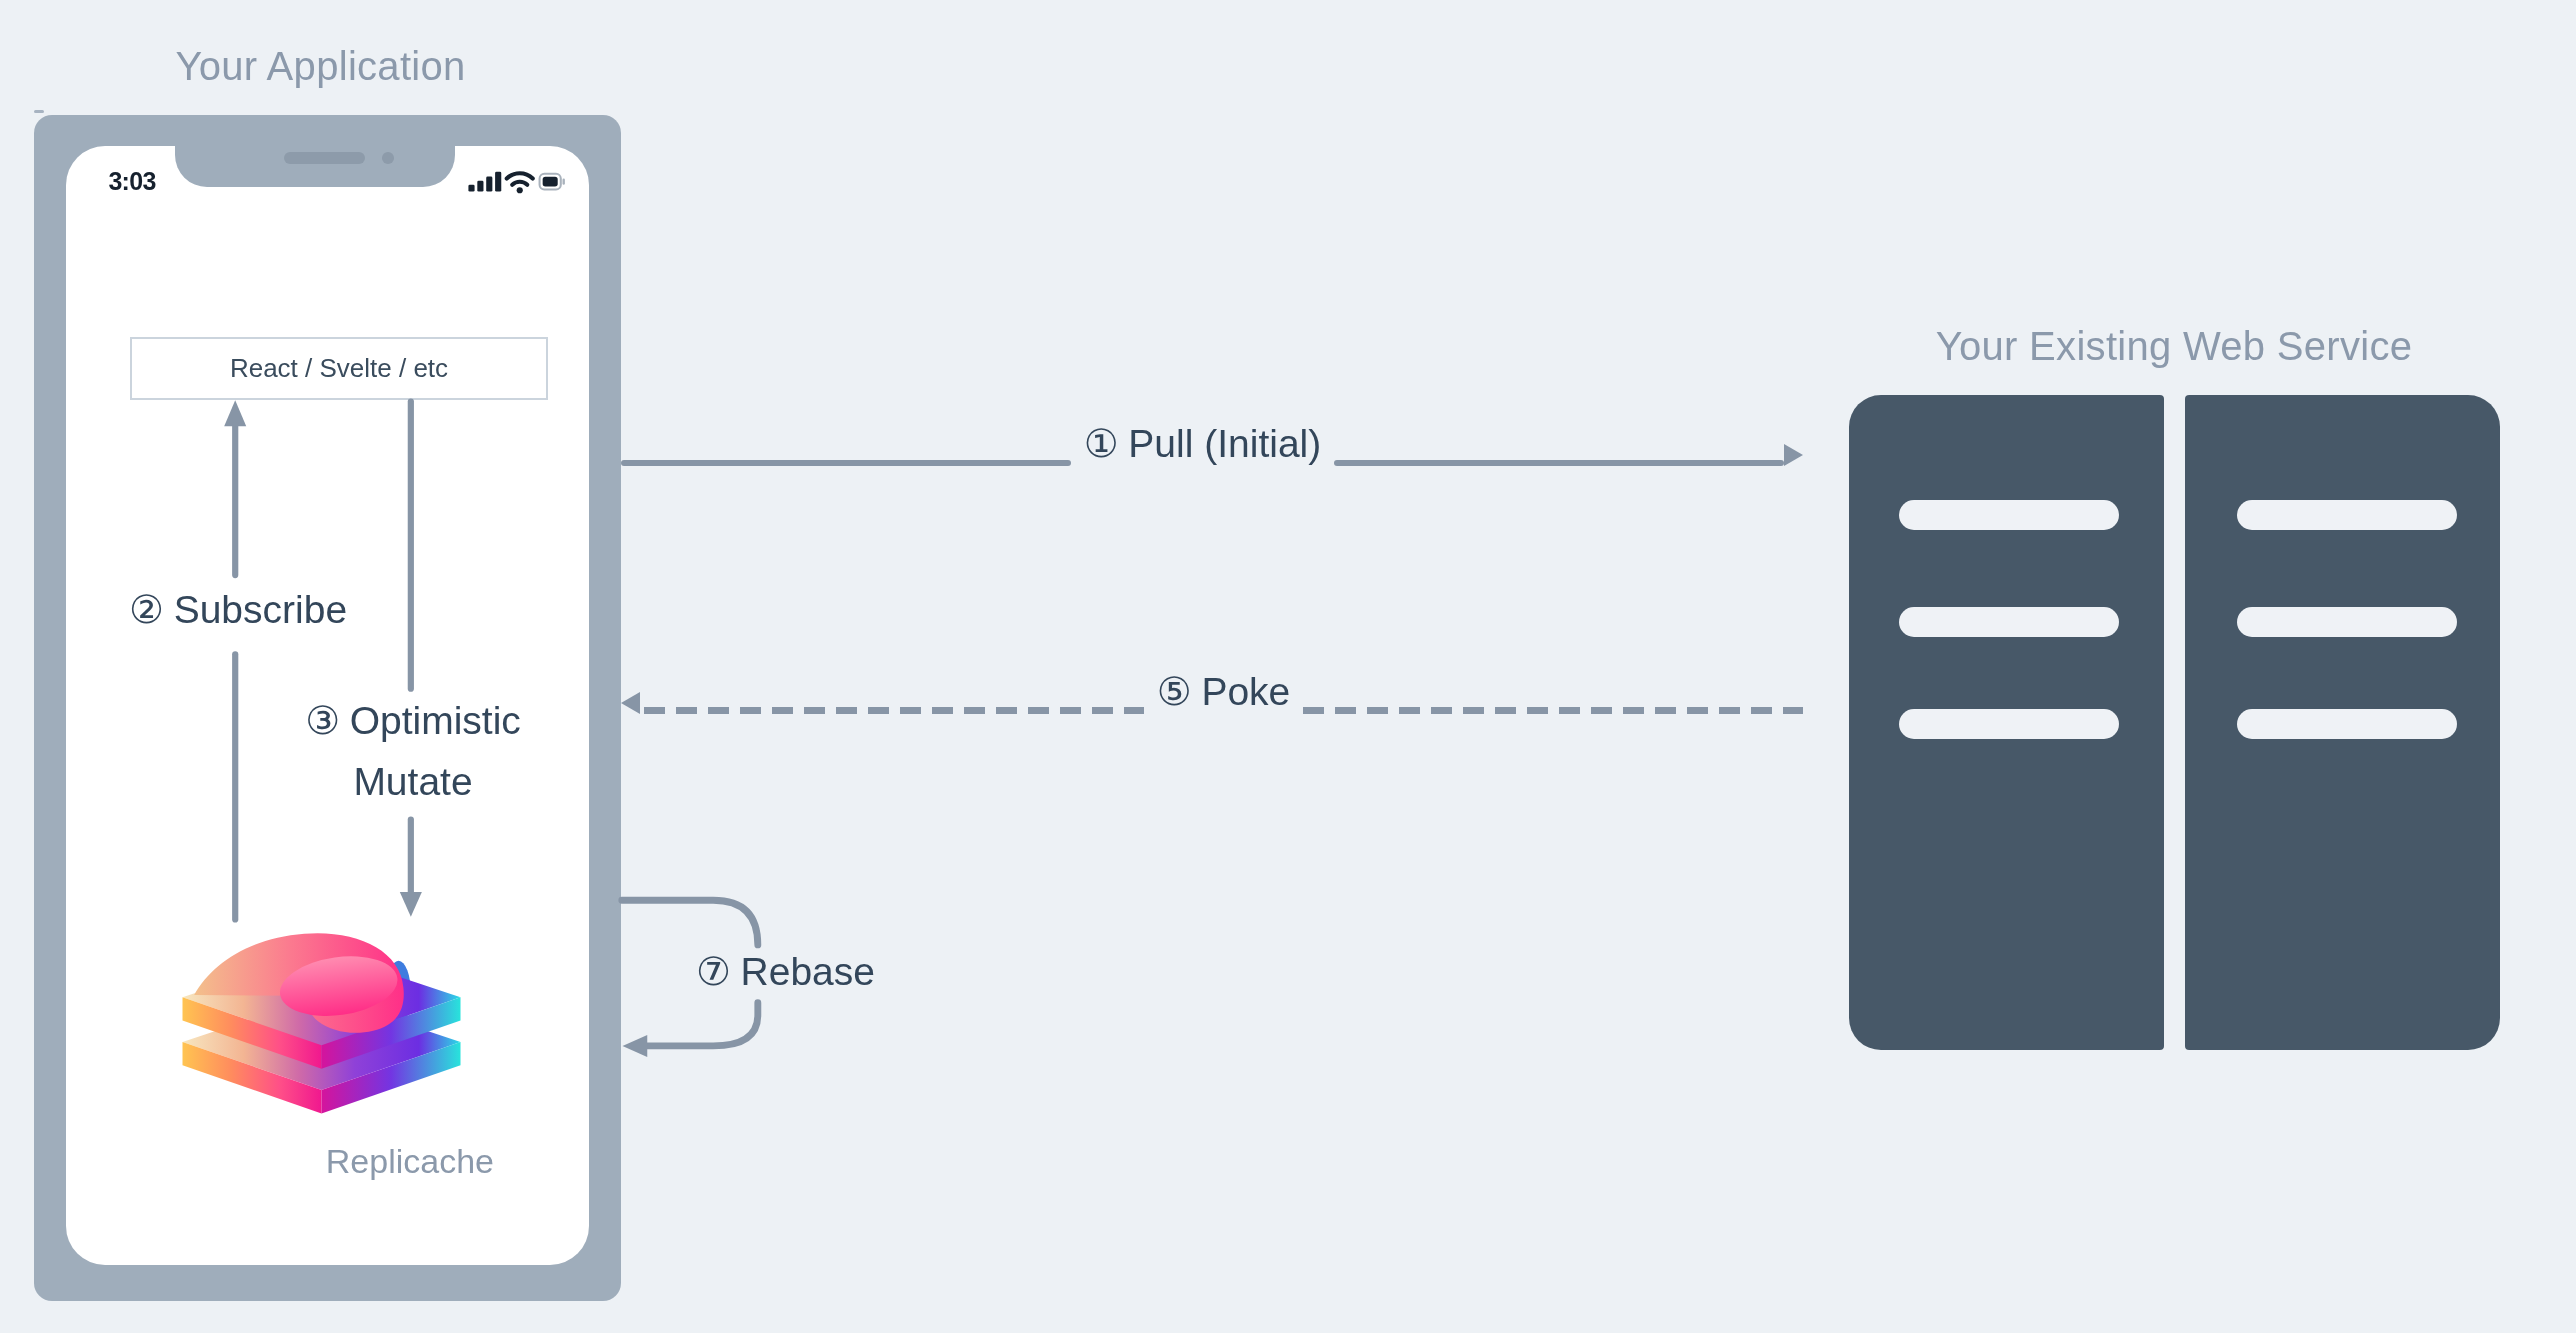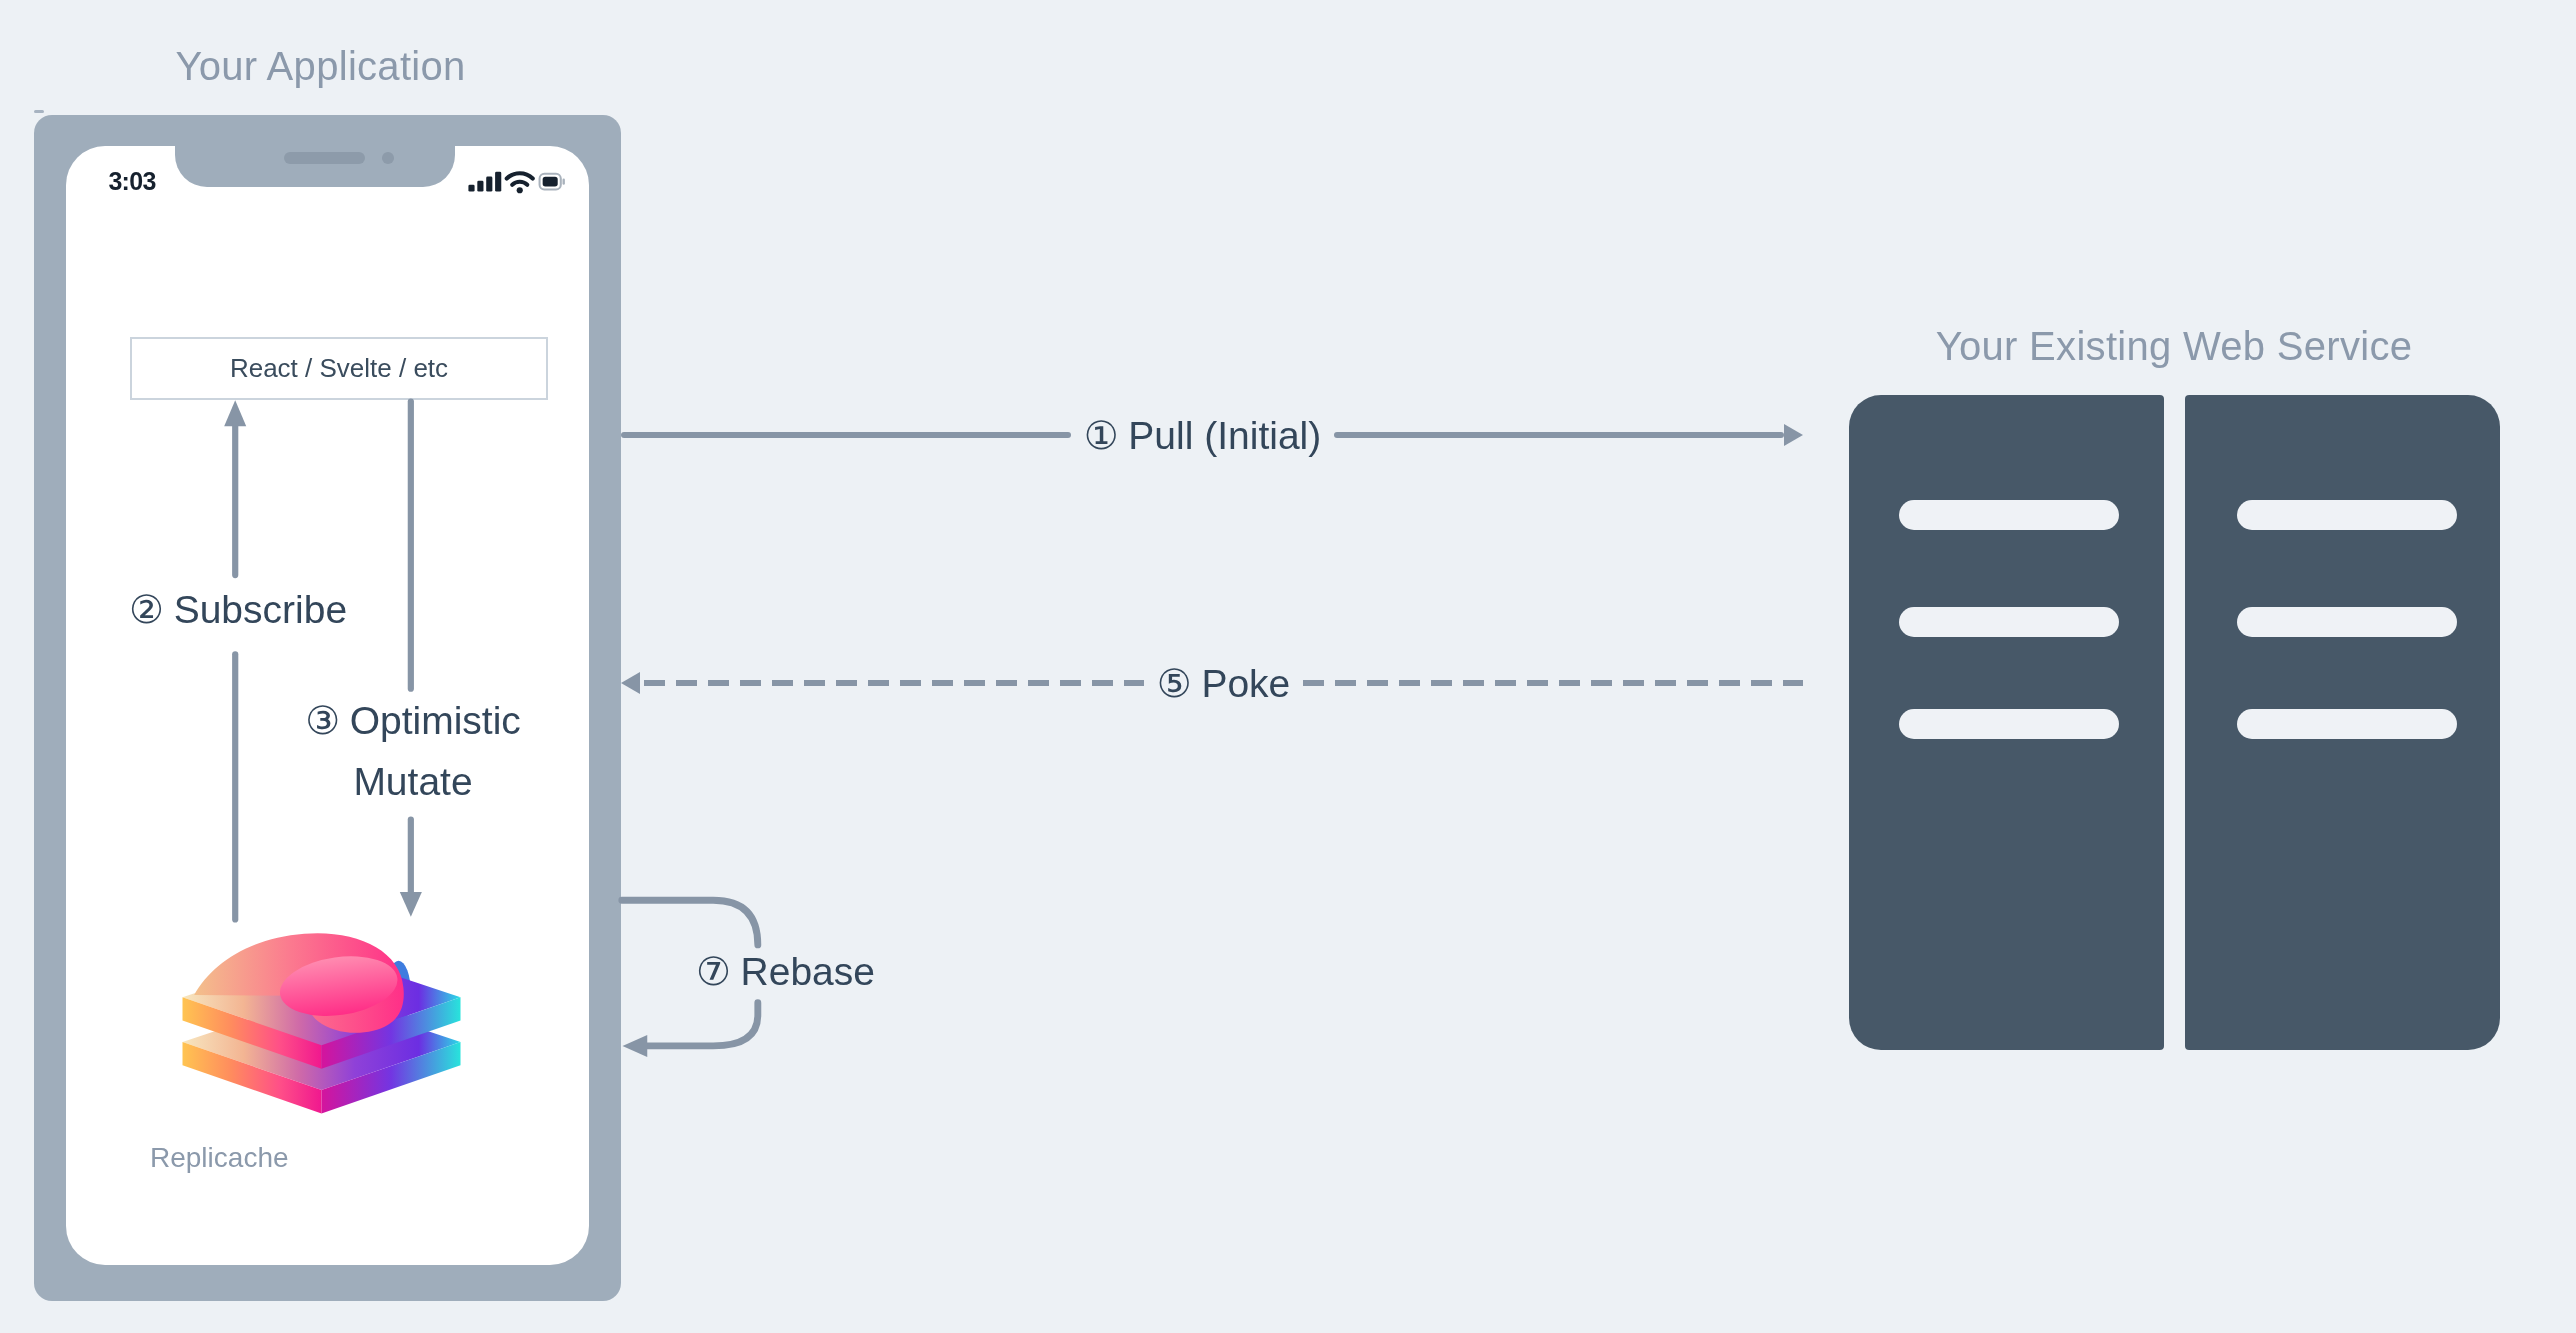--- a/index.html
+++ b/index.html
@@ -79,27 +79,27 @@
     position:absolute;font-size:39px;color:var(--ink);
     text-align:center;white-space:nowrap;
   }
   .label-subscribe{left:27.6px;top:471px;width:353px;line-height:48px;}
   .label-mutate{left:207px;top:575px;width:344px;line-height:61px;white-space:normal;}
   .num{margin-right:9.6px;}
 
   .logo{position:absolute;left:143px;top:813px;}
   .logo-label{
     position:absolute;left:116px;top:1027px;width:344px;
-    font-size:28px;color:var(--muted);text-align:left;
+    font-size:34px;color:var(--muted);text-align:right;
   }
 
   
   .flow-row{
     position:absolute;left:621px;width:1182px;height:62px;
-    display:flex;align-items:center;
+    display:flex;align-items:flex-end;
   }
   .flow-1{top:404px;} .flow-4{top:520px;} .flow-5{top:652px;} .flow-6{top:768px;}
   .seg{flex:1;height:6.2px;background:var(--line);border-radius:3.4px;}
   .seg.dashed{
     height:6.9px;border-radius:0;
     background:repeating-linear-gradient(to right,var(--line) 0 21.4px,transparent 21.4px 32px);
   }
   .flow-label{
     font-size:39px;color:var(--ink);padding:0 12.4px;white-space:nowrap;
   }

